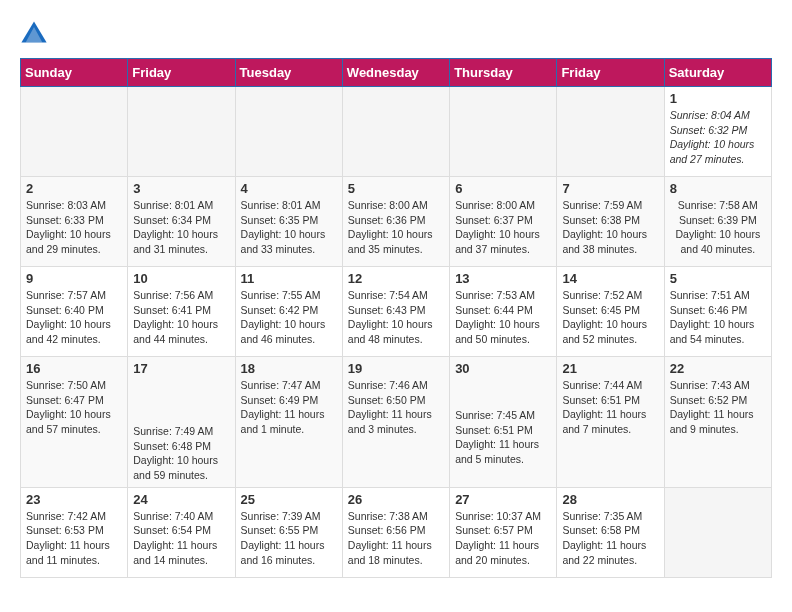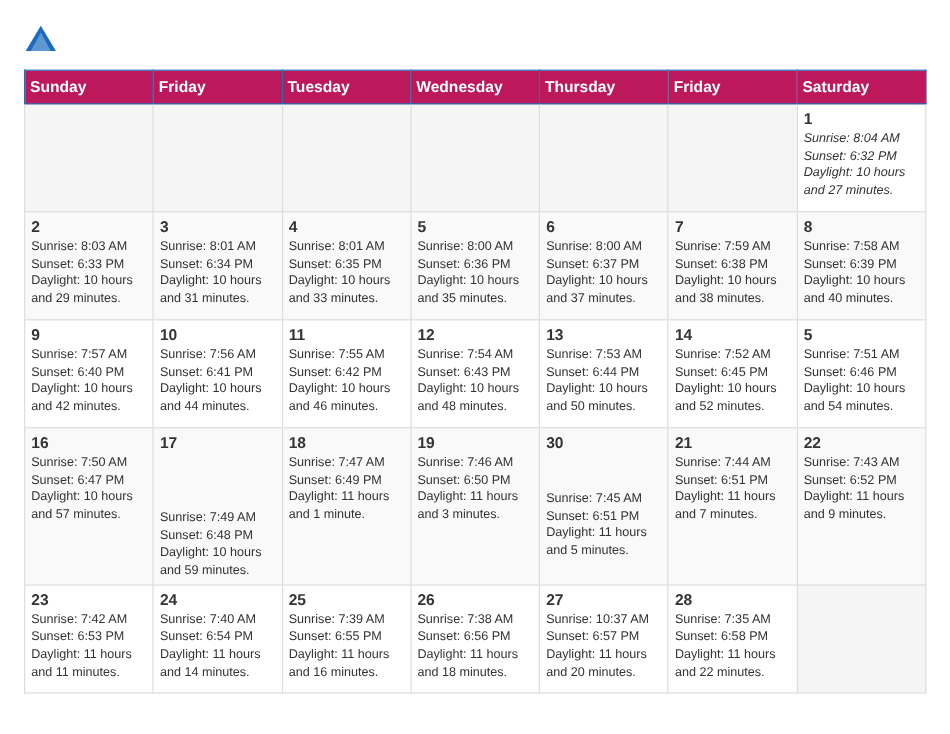--- a/index.html
+++ b/index.html
@@ -165,21 +165,21 @@
 Daylight: 10 hours and 37 minutes.</div>
         </td>
         <td>
           <span class="day-num">7</span>
           <div class="day-info" style="white-space: pre-line;">Sunrise: 7:59 AM
 Sunset: 6:38 PM
 Daylight: 10 hours and 38 minutes.</div>
         </td>
         <td>
           <span class="day-num">8</span>
-          <div class="day-info" style="white-space: pre-line;">Sunrise: 7:58 AM
+          <div class="day-info" style="white-space: pre-line; text-align: center;">Sunrise: 7:58 AM
 Sunset: 6:39 PM
 Daylight: 10 hours and 40 minutes.</div>
         </td>
       </tr>
       <tr>
         <td>
           <span class="day-num">9</span>
           <div class="day-info" style="white-space: pre-line;">Sunrise: 7:57 AM
 Sunset: 6:40 PM
 Daylight: 10 hours and 42 minutes.</div>

